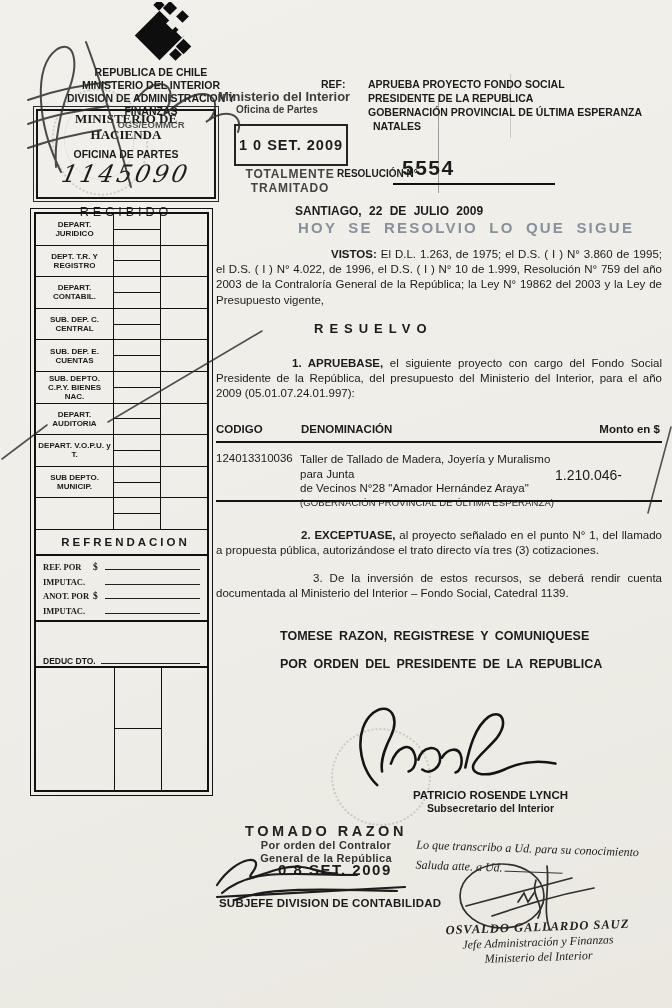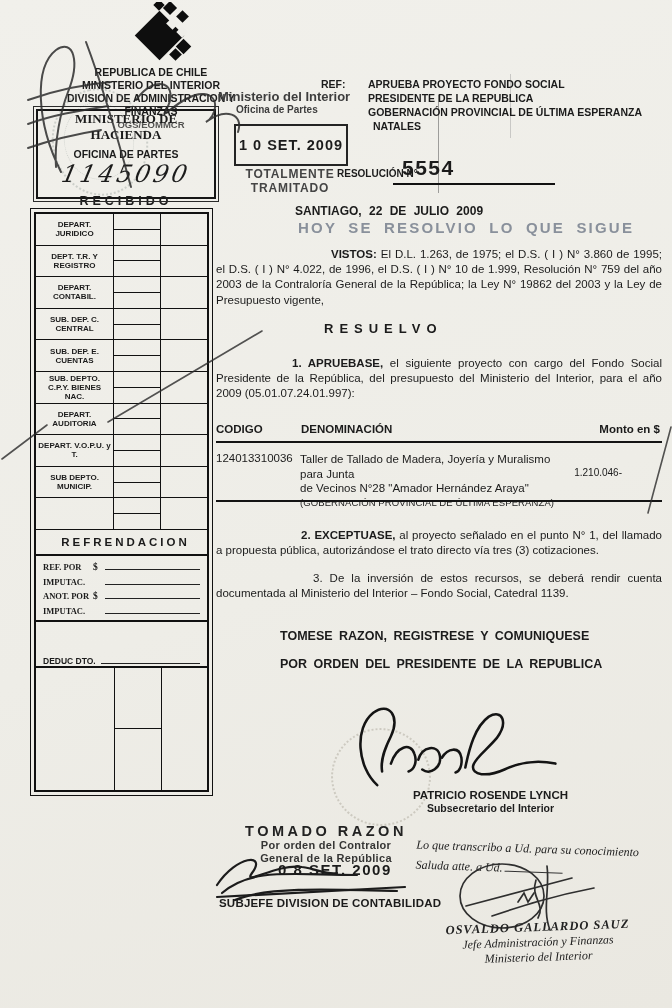--- a/index.html
+++ b/index.html
@@ -8,46 +8,46 @@
         font-family:"Liberation Sans",sans-serif;color:#1b1b1b;}
   .abs{position:absolute;}
   
   .lh{left:40px;top:66px;width:222px;text-align:center;font-weight:bold;font-size:10.5px;line-height:13px;}
   .lh .l4{font-size:9.5px;opacity:.75;}
   
   .hac{left:36px;top:109px;width:176px;height:86px;border:2px solid #161616;outline:1px solid #2a2a2a;outline-offset:2px;text-align:center;}
   .hac .m{font-size:13px;font-weight:bold;font-family:Liberation Serif, serif;}
   .hac .o{margin-top:5px;font-size:10.5px;font-weight:bold;}
   .hac .num{font-family:"DejaVu Serif",serif;font-style:italic;font-size:24px;letter-spacing:3px;transform:skewX(-12deg);margin-top:0px;}
-  .hac .rec{font-size:12.5px;font-weight:bold;letter-spacing:4px;margin-top:6px;}
+  .hac .rec{font-size:12.5px;font-weight:normal;letter-spacing:4px;margin-top:17px;}
   
   .int1{left:218px;top:89px;font-size:13px;font-weight:bold;color:#3d3d3d;}
   .int2{left:236px;top:104px;font-size:10px;font-weight:bold;color:#3d3d3d;}
   .datebox{left:234px;top:124px;width:110px;height:38px;border:2px solid #242424;display:flex;align-items:center;justify-content:center;font-size:14.5px;font-weight:bold;letter-spacing:1px;}
   .tot{left:238px;top:167px;width:104px;text-align:center;font-size:12px;font-weight:bold;color:#454545;letter-spacing:.8px;line-height:14px;}
   .vline{left:438px;top:95px;height:98px;border-left:1.5px solid #5a5a5a;opacity:.55;}
   .fold{left:510px;top:74px;height:64px;border-left:1px solid #8f8f8f;opacity:.4;}
   
   .refl{font-size:10.5px;font-weight:bold;line-height:14px;padding-left:28px;}
   
   .reslab{left:337px;top:168px;font-size:10px;font-weight:bold;}
   .resnum{left:402px;top:156px;font-size:21px;font-weight:bold;letter-spacing:1.5px;}
   .resline{left:393px;top:183px;width:162px;border-top:2.5px solid #111;}
   
   .citydate{left:295px;top:204px;font-size:12px;font-weight:bold;word-spacing:4px;}
   .hoy{left:298px;top:219px;font-size:15px;font-weight:bold;letter-spacing:2.2px;word-spacing:5px;color:#89909b;filter:blur(.3px);}
   .para{left:216px;width:446px;font-size:11.5px;line-height:15.2px;text-align:justify;}
-  .resuelvo{left:324px;top:321px;font-size:13px;font-weight:bold;letter-spacing:6px;}
+  .resuelvo{left:314px;top:321px;font-size:13px;font-weight:bold;letter-spacing:6px;}
   .thead{left:216px;top:423px;width:446px;height:18px;border-bottom:2.2px solid #141414;font-weight:bold;font-size:11.5px;}
   .thead .c2{position:absolute;left:85px;top:0;}
   .thead .c3{position:absolute;right:2px;top:0;}
   .code{left:216px;top:452px;font-size:11.5px;}
   .pname{left:300px;top:452px;width:262px;font-size:11.5px;line-height:14.5px;}
   .pname .n3{font-size:9.5px;letter-spacing:.1px;}
-  .amount{left:538px;top:467px;width:84px;text-align:right;font-size:10px;}
+  .amount{left:538px;top:467px;width:84px;text-align:right;font-size:14px;}
   .brule{left:216px;top:500px;width:446px;border-top:2.5px solid #141414;}
   .tomese{left:280px;top:629px;font-size:12.5px;font-weight:bold;word-spacing:3px;}
   .pororden{left:280px;top:657px;font-size:12.5px;font-weight:bold;word-spacing:3px;}
   .signblock{left:398px;top:789px;width:185px;text-align:center;font-weight:bold;}
   .signblock .nm{font-size:11.5px;}
   .signblock .tt{font-size:10.5px;margin-top:1px;}
   .fadestamp1{left:52px;top:88px;width:92px;height:104px;border:2px dotted #98a19c;border-radius:50%;opacity:.4;transform:rotate(-12deg);}
   .fadestamp1i{left:64px;top:102px;width:68px;height:76px;border:1.5px dotted #98a19c;border-radius:50%;opacity:.35;transform:rotate(-12deg);}
   .fadestamp2{left:331px;top:728px;width:96px;height:94px;border:2px dotted #a8a396;border-radius:50%;opacity:.45;transform:rotate(8deg);}
   

